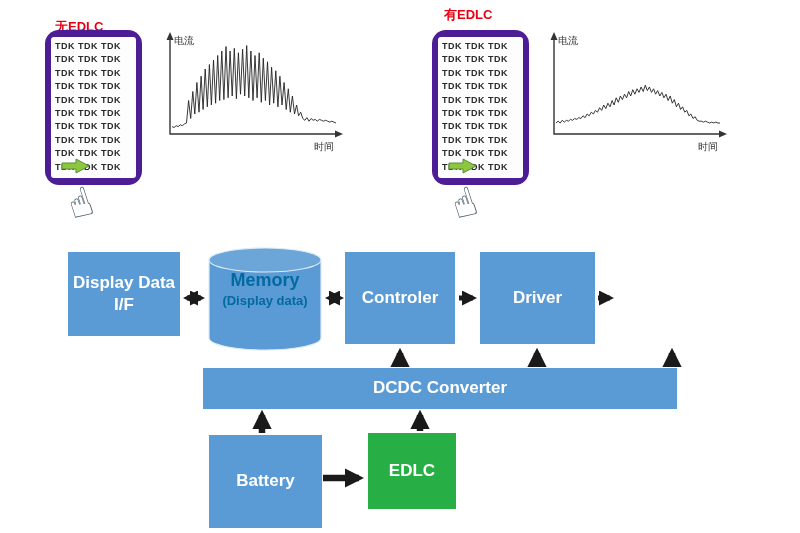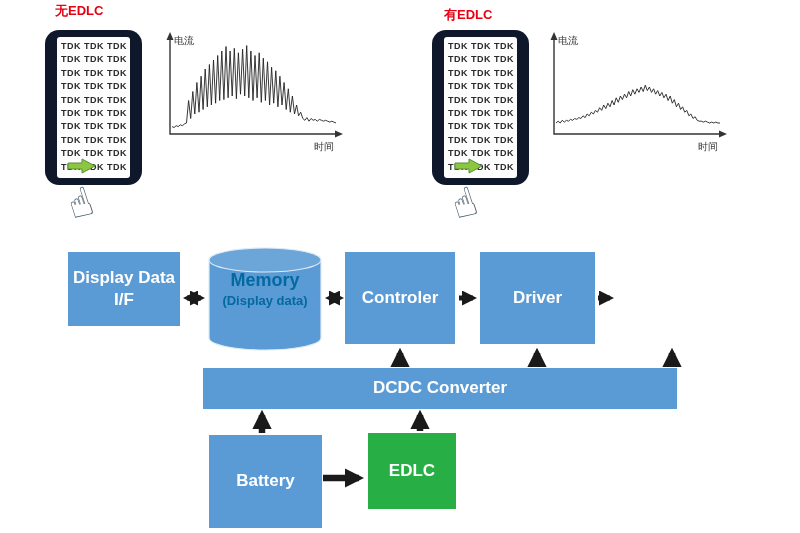--- a/index.html
+++ b/index.html
@@ -3,26 +3,26 @@
 <meta charset="utf-8">
 <style>
   html,body{margin:0;padding:0;background:#fff;}
   .stage{
     position:relative;width:800px;height:533px;background:#ffffff;overflow:hidden;
     font-family:"Liberation Sans","DejaVu Sans",sans-serif;
   }
 
   
   .caption{position:absolute;color:#e60012;font-weight:bold;font-size:13px;}
-  .cap-l{left:55px;top:2px;}
+  .cap-l{left:55px;top:18px;}
   .cap-r{left:444px;top:6px;}
 
   
-  .phone{position:absolute;width:97px;height:155px;background:#0f172a;border-radius:14px;
-         box-sizing:border-box;padding:7px 12px;}
+  .phone{position:absolute;width:97px;height:155px;background:#4c1d95;border-radius:14px;
+         box-sizing:border-box;padding:7px 6px;}
   .phone-l{left:45px;top:30px;}
   .phone-r{left:432px;top:30px;}
   .screen{position:relative;width:100%;height:100%;background:#fdfdfd;border-radius:3px;
           overflow:hidden;box-sizing:border-box;padding:3px 4px;}
   .tdk-row{font-size:9px;font-weight:bold;color:#2a2a2a;line-height:13.4px;
            letter-spacing:0.5px;white-space:nowrap;}
   .scroll-arrow{position:absolute;left:10px;bottom:4px;}
 
   
   .hand{position:absolute;font-size:40px;line-height:1;color:#4b5e6b;
@@ -35,21 +35,21 @@
   .chart-l{left:146px;top:28px;}
   .chart-r{left:530px;top:28px;}
   .chart .axis{stroke:#333;stroke-width:1.4;fill:none;}
   .chart .wave{stroke:#222;stroke-width:0.9;fill:none;}
   .chart text{font-size:10px;fill:#333;font-family:"Liberation Sans","DejaVu Sans",sans-serif;}
 
   
   .block{position:absolute;background:#5b9bd5;color:#fff;font-weight:bold;font-size:17px;
          display:flex;align-items:center;justify-content:center;text-align:center;
          line-height:1.3;box-sizing:border-box;padding:4px;}
-  .b-ddif{left:68px;top:252px;width:112px;height:74px;}
+  .b-ddif{left:68px;top:252px;width:112px;height:84px;}
   .b-ctrl{left:345px;top:252px;width:110px;height:92px;}
   .b-drv{left:480px;top:252px;width:115px;height:92px;}
   .b-dsp{left:617px;top:252px;width:113px;height:92px;}
   .b-dcdc{left:203px;top:368px;width:474px;height:41px;}
   .b-bat{left:209px;top:435px;width:113px;height:93px;}
   .b-edlc{left:368px;top:433px;width:88px;height:76px;background:#27ae45;}
 
   
   .memory{position:absolute;left:206px;top:246px;width:118px;height:106px;}
   .memory .label{position:absolute;left:0;top:24px;width:100%;text-align:center;color:#0369a1;

